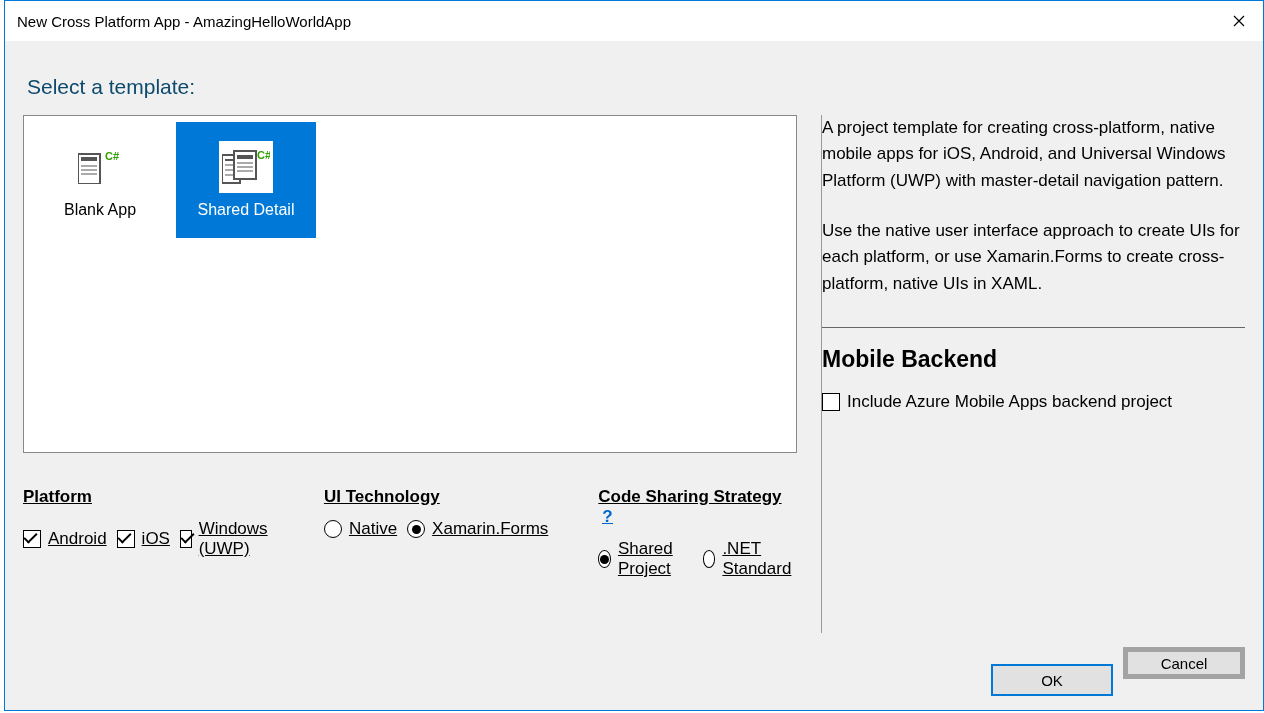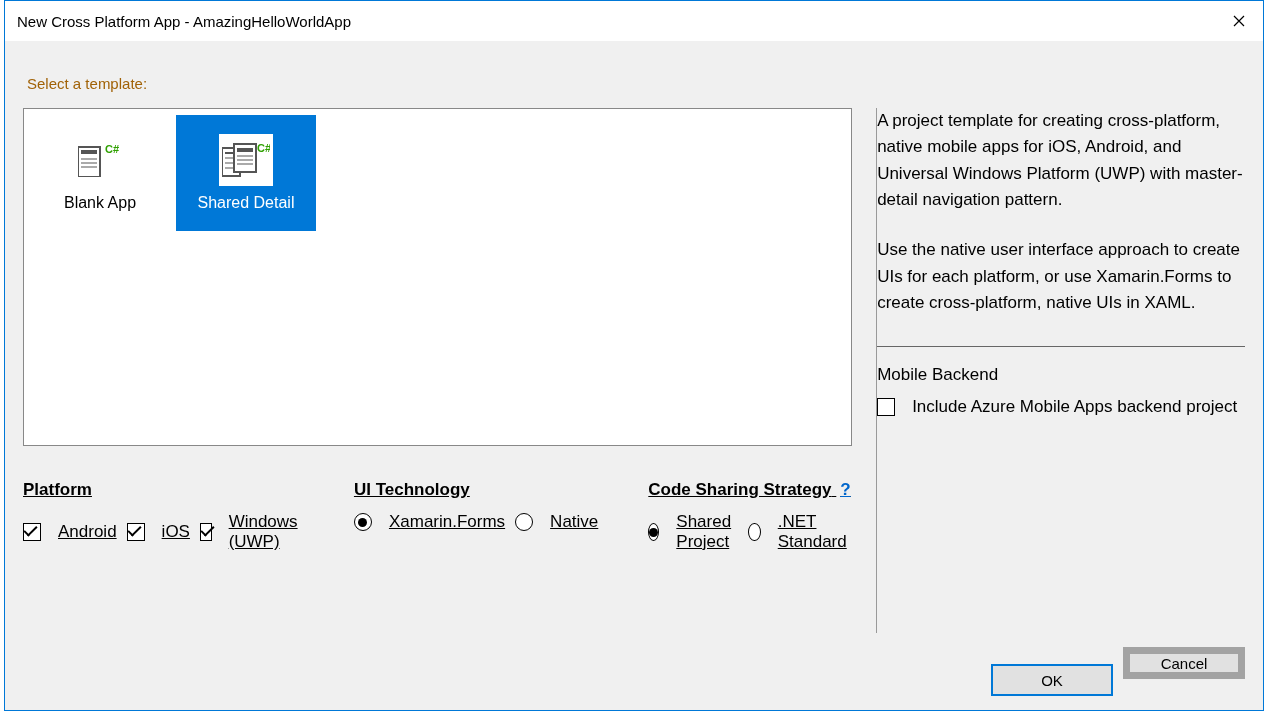--- a/index.html
+++ b/index.html
@@ -38,23 +38,23 @@
       cursor: pointer;
     }
     .close-btn svg { width: 12px; height: 12px; }
     .body {
       flex: 1;
       padding: 18px 18px 0 18px;
       display: flex;
       flex-direction: column;
     }
     .instruction {
-      font-size: 15px;
+      font-size: 21px;
       margin: 16px 0 16px 4px;
-      color: #a16207;
+      color: #0c4a6e;
     }
     .main-row {
       display: flex;
       flex: 1;
       gap: 24px;
     }
     .left-col {
       flex: 0 0 774px;
       display: flex;
       flex-direction: column;
@@ -106,21 +106,21 @@
     .opt-heading .help-link {
       color: #0066cc;
       text-decoration: underline;
       margin-left: 4px;
       cursor: pointer;
     }
     .opt-list { display: flex; flex-direction: row; gap: 10px; }
     .opt-item {
       display: flex;
       align-items: center;
-      gap: 17px;
+      gap: 7px;
       font-size: 17px;
       cursor: pointer;
     }
     .checkbox {
       width: 18px; height: 18px;
       border: 1.5px solid #000;
       background: #fff;
       display: inline-flex;
       align-items: center;
       justify-content: center;
@@ -162,35 +162,35 @@
       font-size: 17px;
       line-height: 1.55;
     }
     .desc p { margin-bottom: 24px; }
     .divider {
       border: none;
       border-top: 1px solid #666;
       margin: 6px 0 18px 0;
     }
     .backend-heading {
-      font-size: 17px;
-      font-weight: 400;
-      margin-bottom: 12px;
+      font-size: 23px;
+      font-weight: 700;
+      margin-bottom: 19px;
     }
     .buttons {
       display: flex;
       justify-content: flex-end;
       gap: 10px;
       padding: 14px 18px 14px 0;
     }
     .btn {
       width: 122px;
       height: 32px;
       background: #e1e1e1;
-      border: 7px solid #a3a3a3;
+      border: 5px solid #a3a3a3;
       font-size: 15px;
       display: flex;
       align-items: center;
       justify-content: center;
       cursor: pointer;
     }
     .btn.primary {
       border: 2px solid #0078d7;
       margin-top: 17px;
     }
@@ -268,26 +268,26 @@
                 <span class="checkbox checked"></span>
                 <span>Windows (UWP)</span>
               </div>
             </div>
           </div>
 
           <div class="opt-group">
             <div class="opt-heading">UI Technology</div>
             <div class="opt-list">
               <div class="opt-item">
+                <span class="radio"></span>
+                <span>Native</span>
+              </div>
+              <div class="opt-item">
                 <span class="radio checked"></span>
                 <span>Xamarin.Forms</span>
-              </div>
-              <div class="opt-item">
-                <span class="radio"></span>
-                <span>Native</span>
               </div>
             </div>
           </div>
 
           <div class="opt-group">
             <div class="opt-heading">
               <span>Code Sharing Strategy</span>
               <span class="help-link">?</span>
             </div>
             <div class="opt-list">

